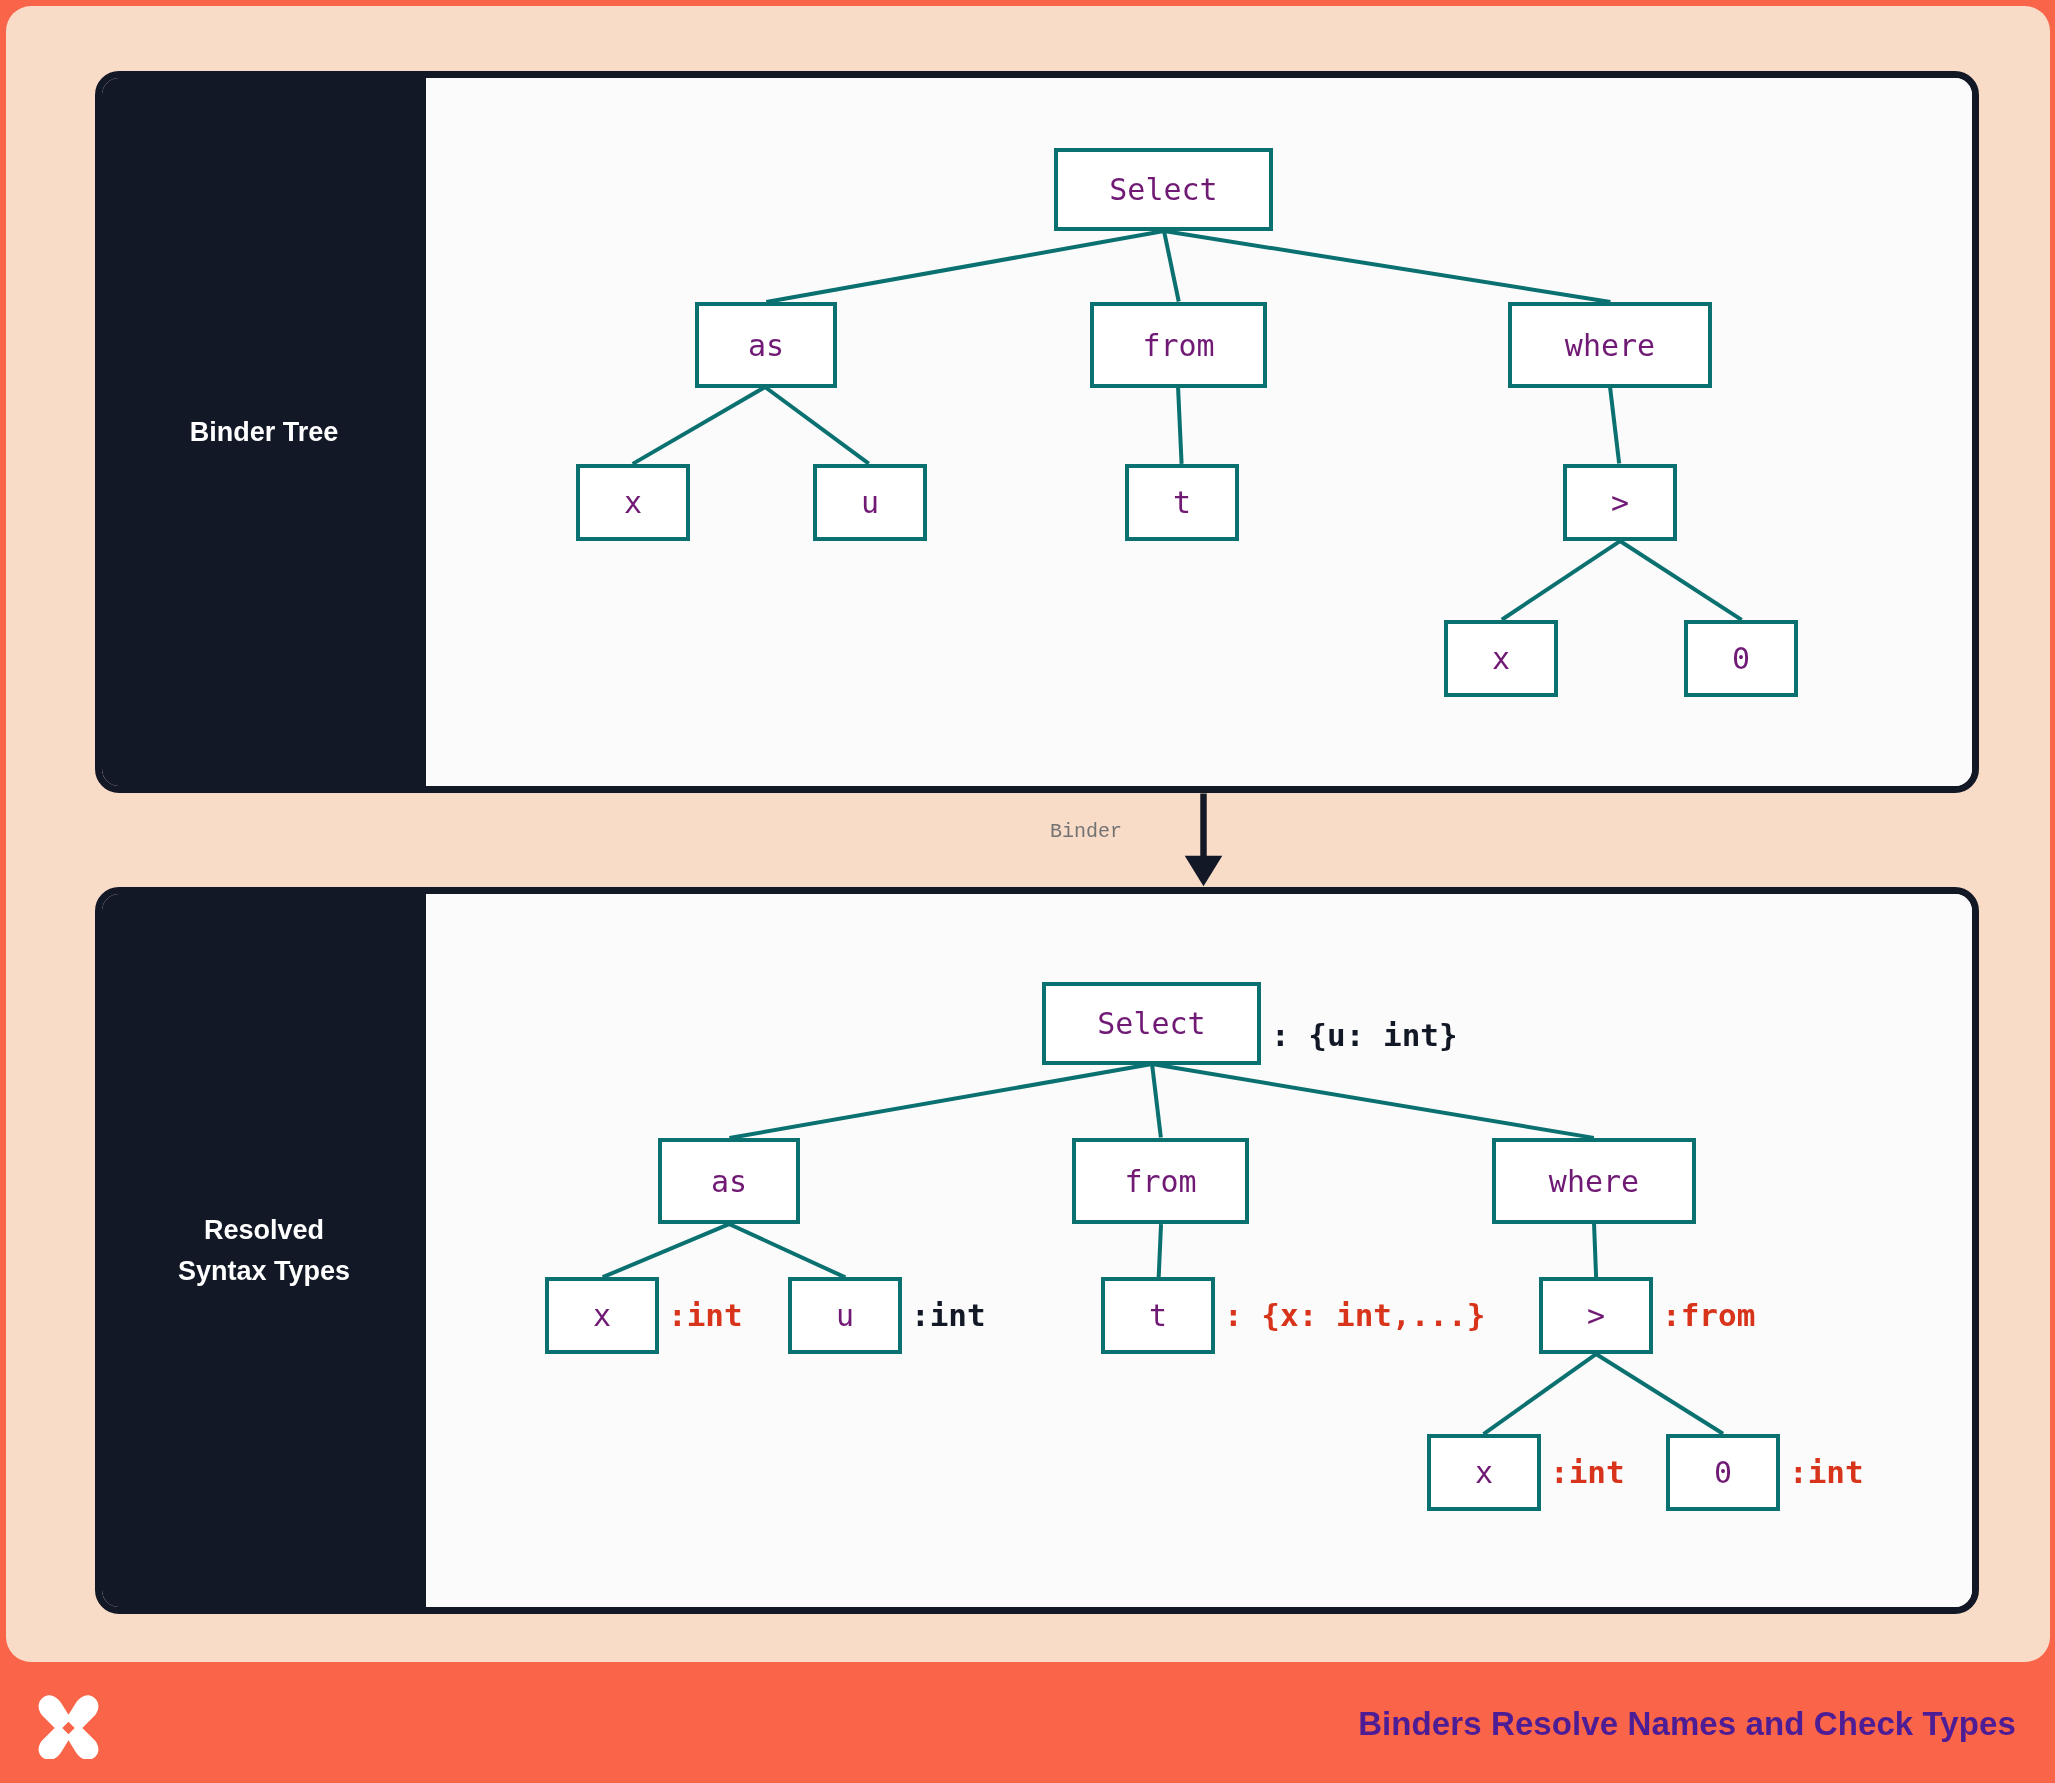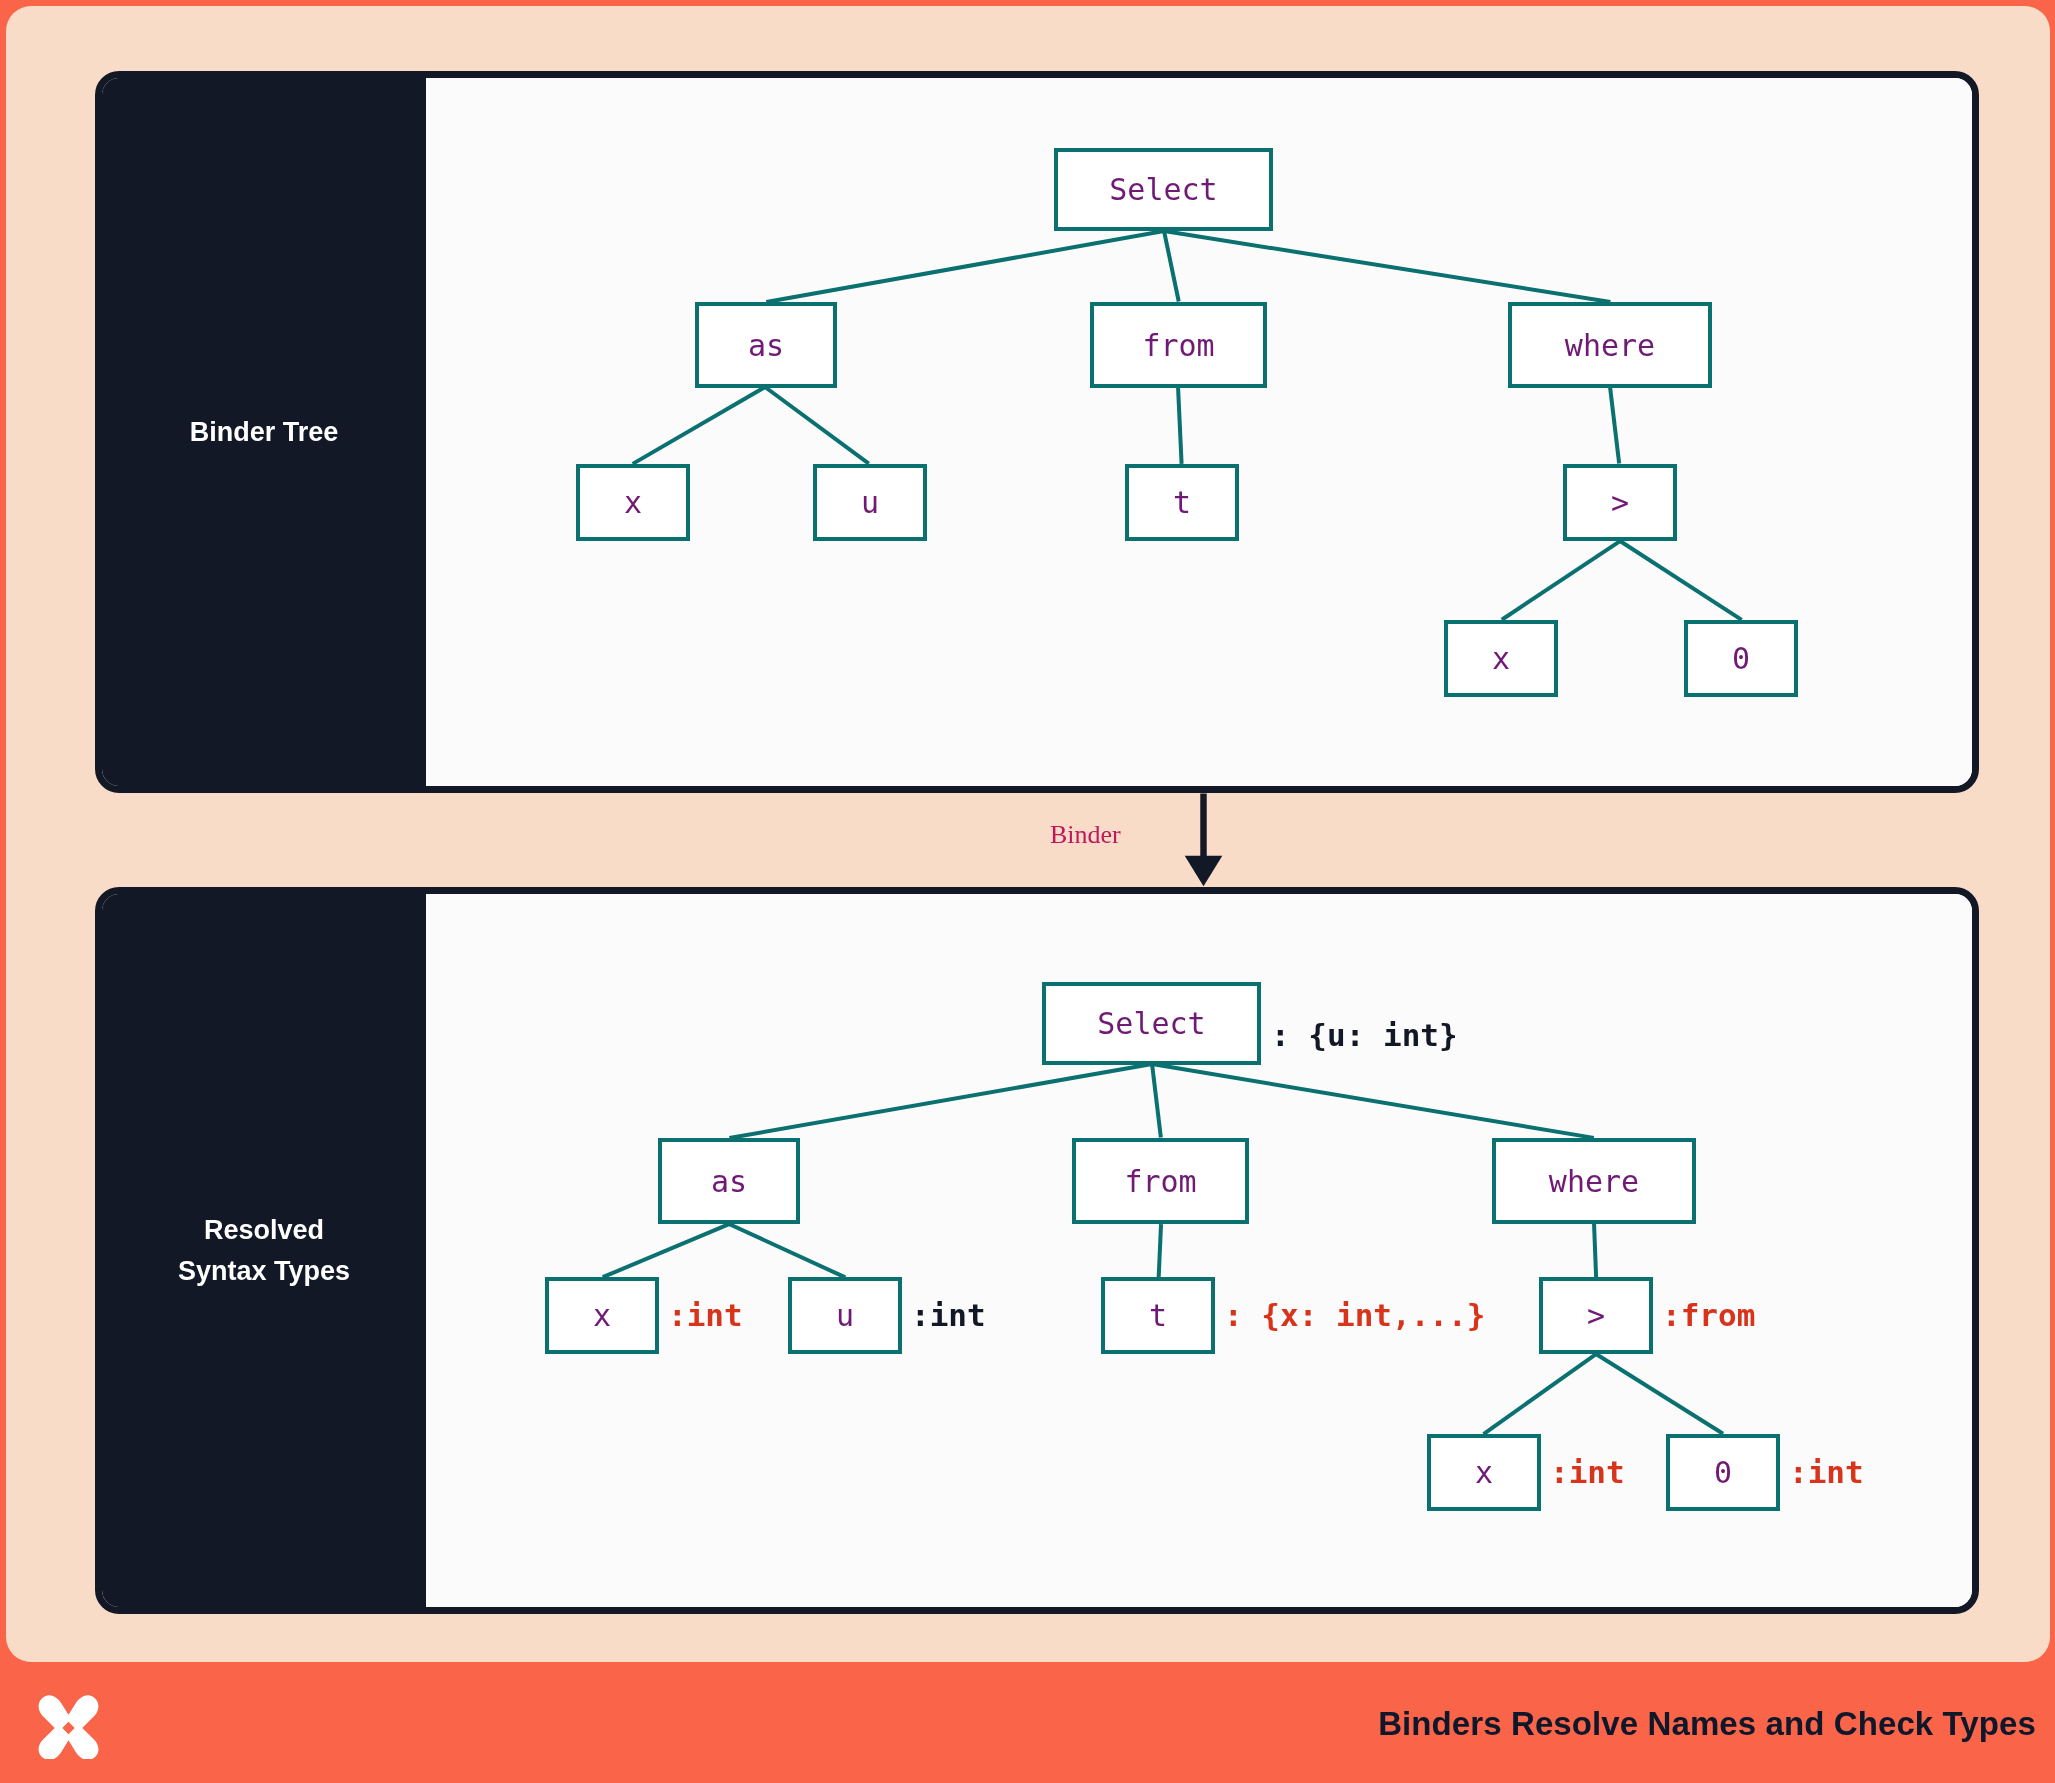--- a/index.html
+++ b/index.html
@@ -38,22 +38,22 @@
     align-items: center;
     justify-content: space-between;
   }
   #footer-logo {
     margin-left: 34px;
     width: 69px;
     height: 69px;
     display: block;
   }
   #footer-caption {
-    margin-right: 20px;
-    color: #0f172a;
+    margin-right: 40px;
+    color: #4c1d95;
     font-size: 33px;
     font-weight: bold;
     letter-spacing: 0.1px;
     white-space: nowrap;
   }
 
   
   .panel {
     position: absolute;
     background: #fbfbfb;
@@ -131,23 +131,23 @@
     position: absolute;
     left: 89px;
     top: 787px;
     width: 1884px;
     height: 95px;
   }
   #binder-label {
     position: absolute;
     left: 955px;
     top: 27px;
-    font-family: Liberation Serif, serif;
-    font-size: 26px;
-    color: #be185d;
+    font-family: Liberation Mono, monospace;
+    font-size: 20px;
+    color: #737373;
     white-space: nowrap;
   }
   #binder-arrow {
     position: absolute;
     left: 1085px;
     top: 0px;
     width: 47px;
     height: 95px;
   }
 </style>

